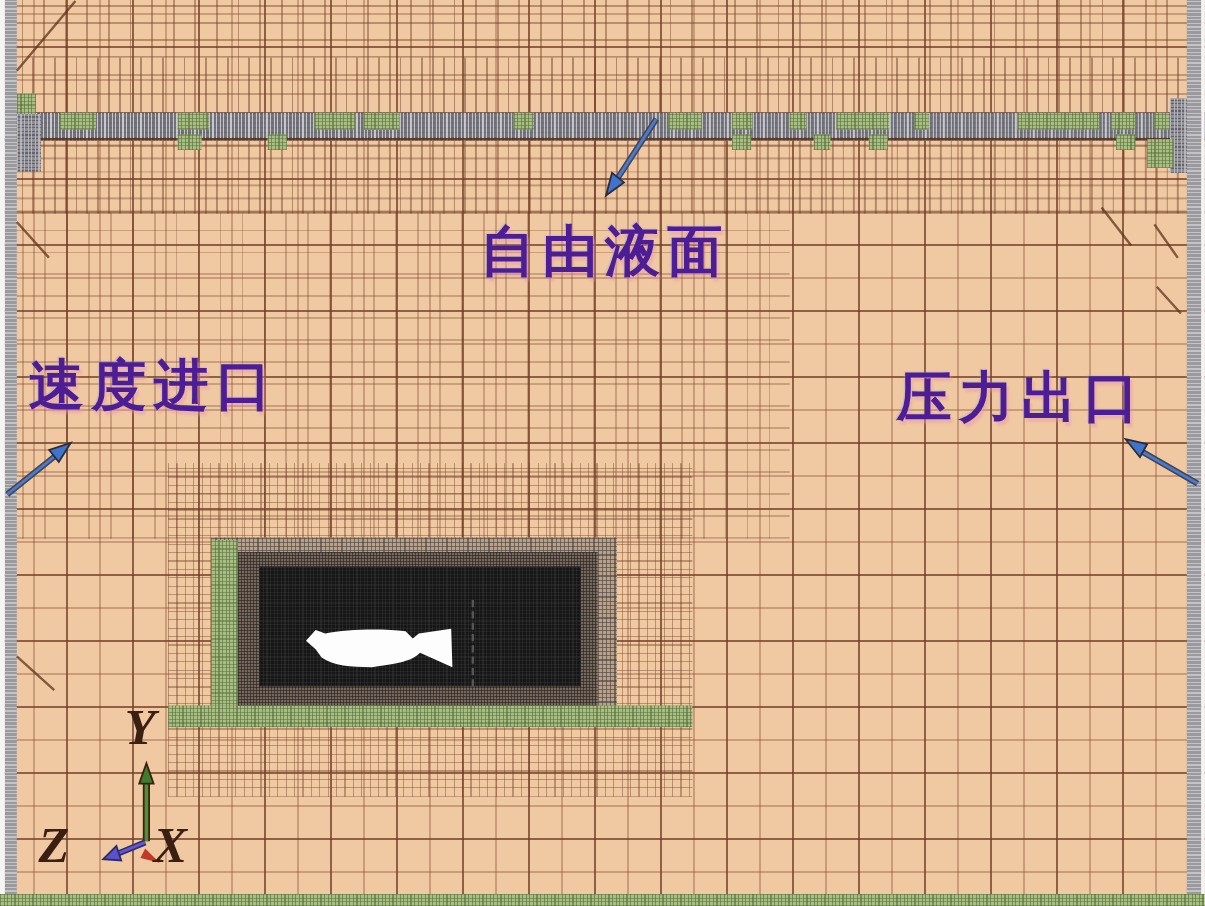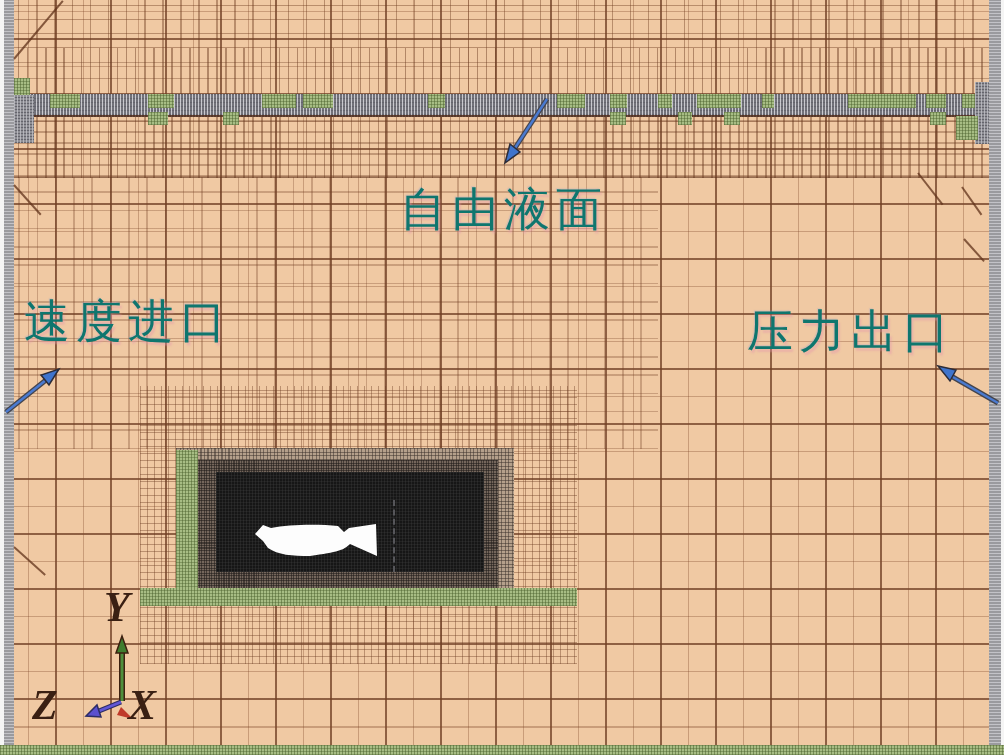--- a/index.html
+++ b/index.html
@@ -101,21 +101,21 @@
   .edge-left-gray{left:4px;top:0;width:10px;height:755px;}
   .edge-right-gray{left:989px;top:0;width:12px;height:755px;}
   .edge-right-white{left:1001px;top:0;width:3px;height:755px;background:#f5f5f5;}
   .band-junction{background:#8e8e94;
     background-image:repeating-linear-gradient(90deg, rgba(200,200,206,.7) 0 1px, transparent 1px 3px),
                      repeating-linear-gradient(0deg, rgba(60,60,70,.5) 0 1px, transparent 1px 3px);}
   
   .diag{height:0;border-top:2px solid rgba(96,50,26,.75);transform-origin:left center;}
   
   .cn-label{
-    color:#0f766e;font-size:46px;font-weight:400;letter-spacing:6px;line-height:1;
+    color:#4c1d95;font-size:46px;font-weight:700;letter-spacing:6px;line-height:1;
     text-shadow:2px 3px 2px rgba(228,150,170,.45), -1px -1px 1px rgba(150,160,210,.35);
     white-space:nowrap;
     text-align:center;
   }
   
   .axis-label{
     color:#3a2013;font-size:42px;font-style:italic;font-weight:600;line-height:1;
     font-family:"Liberation Serif","DejaVu Serif",serif;
   }
   .overlay-svg{left:0;top:0;width:1004px;height:755px;pointer-events:none;}

